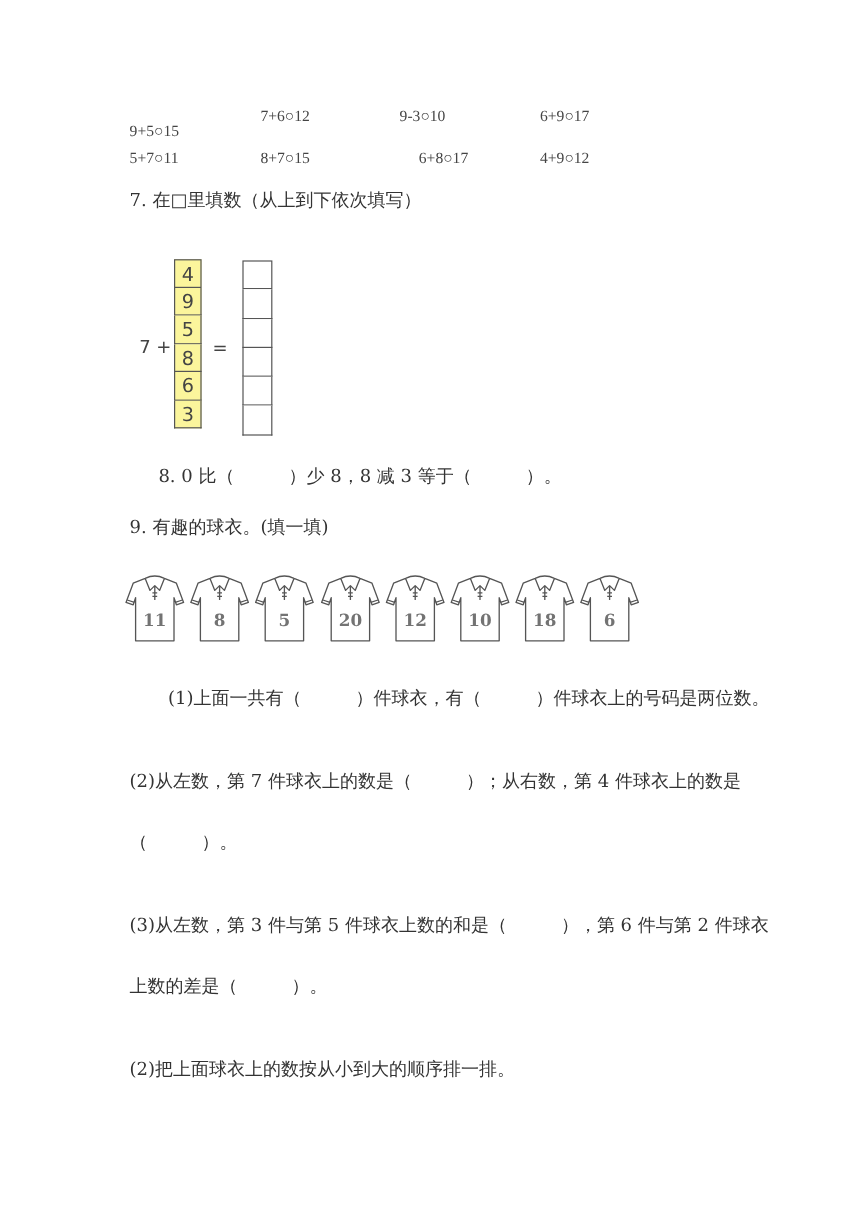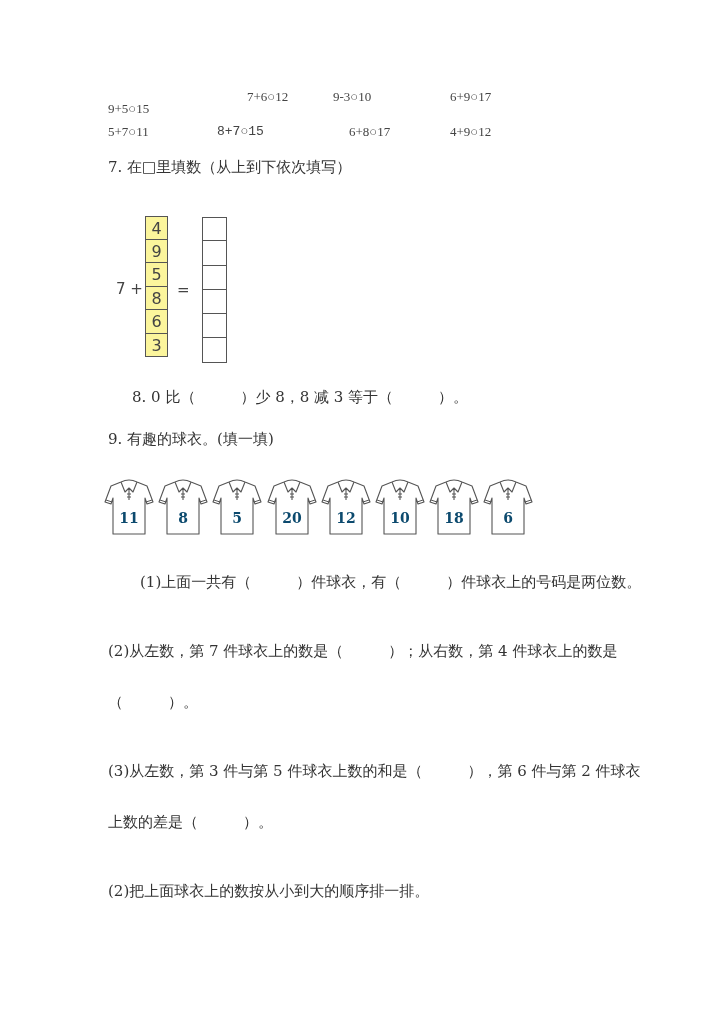--- a/index.html
+++ b/index.html
@@ -17,33 +17,33 @@
     border-top: none; text-align: center; font-size: 16px; line-height: 23px;
     font-family: "DejaVu Sans", sans-serif; color: #444;
   }
   .cell:first-child { border-top: 1px solid #555; }
   .yellow .cell { background: #fbf59c; }
   .blank .cell { background: #ffffff; height: 24.3px; width: 25px; }
   .shirt { position: absolute; width: 52px; height: 62px; }
   .shirt svg { position: absolute; left: 0; top: 0; }
   .shirt .num {
     position: absolute; left: 0; width: 52px; top: 34px; text-align: center;
-    font-family: "DejaVu Serif", serif; font-size: 14px; font-weight: bold; color: #0c4a6e;
+    font-family: "DejaVu Serif", serif; font-size: 14px; font-weight: bold; color: #737373;
   }
 </style>
 </head>
 <body>
 
 <div class="abs cmp" style="left:108px; top:89px;margin-top:12px;">9+5○15</div>
-<div class="abs cmp" style="left:217px; top:89px;margin-left:30px;">7+6○12</div>
+<div class="abs cmp" style="left:217px; top:89px;">7+6○12</div>
 <div class="abs cmp" style="left:333px; top:89px;">9-3○10</div>
 <div class="abs cmp" style="left:450px; top:89px;">6+9○17</div>
 
 <div class="abs cmp" style="left:108px; top:124px;">5+7○11</div>
-<div class="abs cmp" style="left:217px; top:124px;font-family:Liberation Mono, monospace;">8+7○15</div>
+<div class="abs cmp" style="left:217px; top:124px;">8+7○15</div>
 <div class="abs cmp" style="left:349px; top:124px;">6+8○17</div>
 <div class="abs cmp" style="left:450px; top:124px;">4+9○12</div>
 
 <div class="abs txt" style="left:108px; top:158px;">7. 在□里填数（从上到下依次填写）</div>
 
 <div class="abs" style="left:116px; top:280px; font-family:'DejaVu Sans',sans-serif; font-size:15px; color:#444;">7 +</div>
 
 <div class="col yellow" style="left:145px; top:216px;">
   <div class="cell">4</div>
   <div class="cell">9</div>

